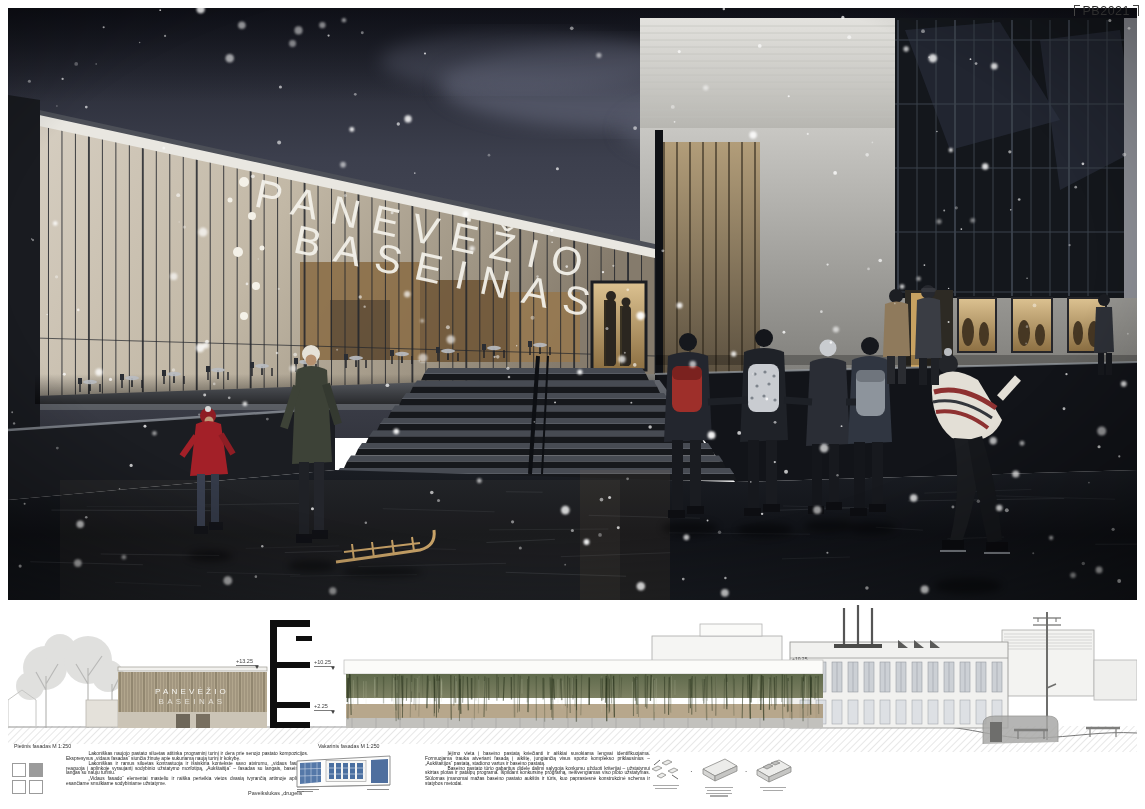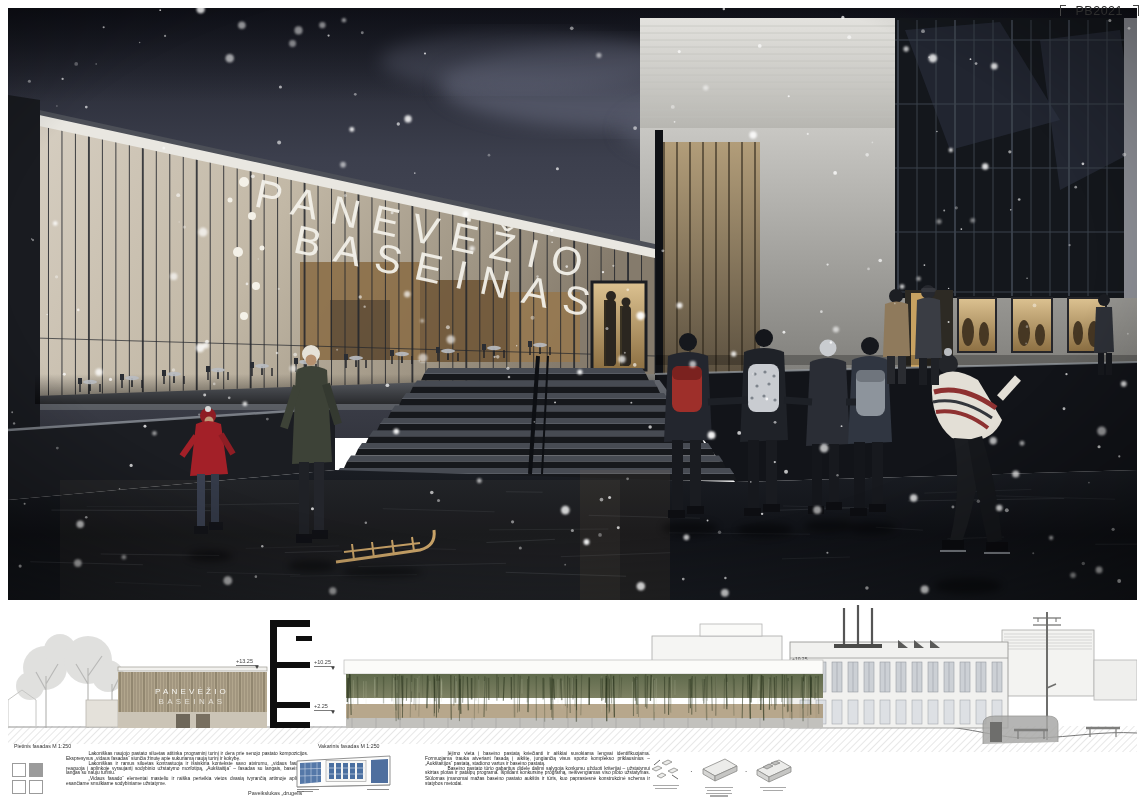--- a/index.html
+++ b/index.html
@@ -2,21 +2,21 @@
 <html><head>
 <meta charset="utf-8">
 <style>
   html,body{margin:0;padding:0;background:#fff;}
   #board{position:relative;width:1145px;height:809px;background:#fff;overflow:hidden;
          font-family:"Liberation Sans",sans-serif;color:#222;}
   svg{display:block;}
   .abs{position:absolute;}
   
   #tag{position:absolute;top:4px;right:6px;z-index:9;font-size:12.5px;color:#2e2e2e;
-       letter-spacing:.5px;display:flex;align-items:flex-start;gap:10px;}
+       letter-spacing:.5px;display:flex;align-items:flex-start;gap:3px;}
   .cropmark{display:inline-block;width:5px;height:10px;margin-top:1px;}
   .cm-l{border-left:1px solid #444;border-top:1px solid #444;}
   .cm-r{border-right:1px solid #444;border-top:1px solid #444;}
   
   .drawlabel{position:absolute;font-size:7px;color:#333;transform:scale(.75);transform-origin:0 0;white-space:nowrap;}
   .tinytext{position:absolute;font-size:6.4px;line-height:6.6px;color:#1d1d1d;text-align:justify;
             transform:scale(.75);transform-origin:0 0;}
   .tinytext p{margin:0;text-indent:30px;}
   #squares{position:absolute;left:12px;top:763px;display:grid;grid-template-columns:14px 14px;
            grid-template-rows:14px 14px;gap:3px;}

